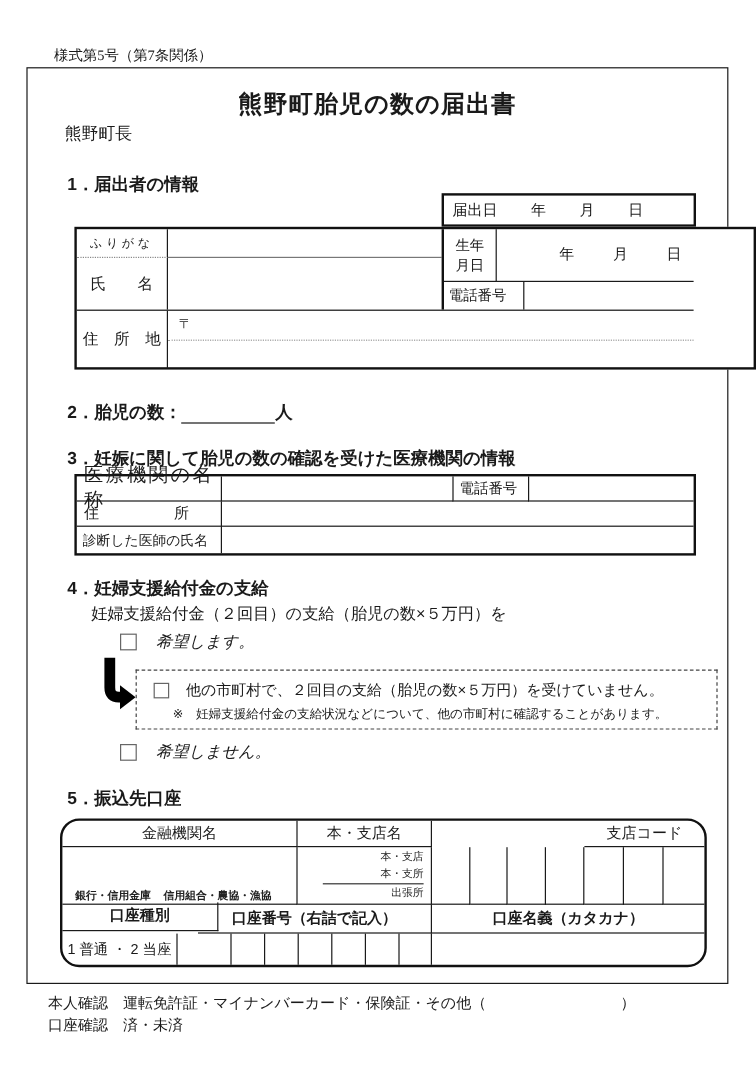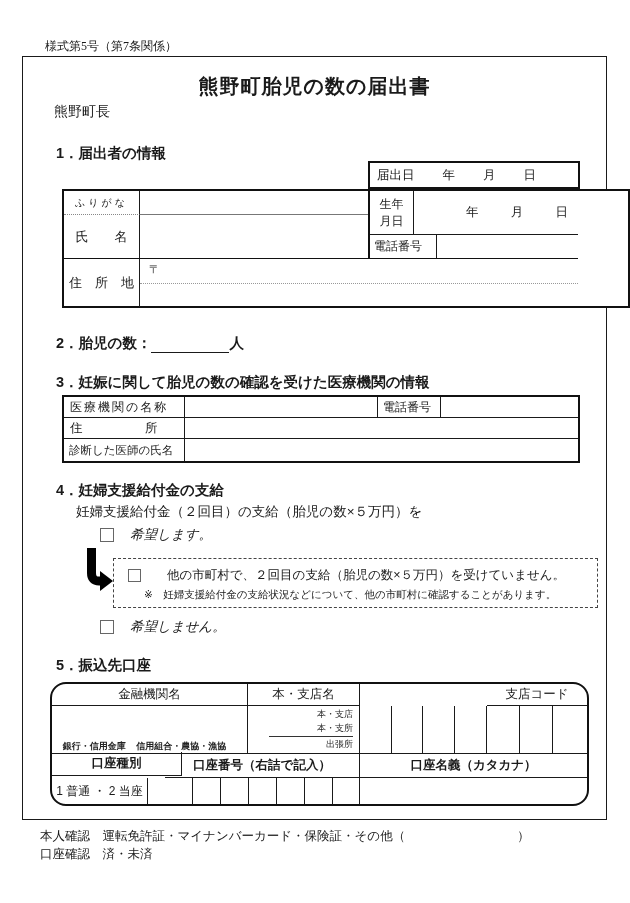--- a/index.html
+++ b/index.html
@@ -87,21 +87,21 @@
   </div>
 
   <div class="abs h" style="left:56px; top:334px;">
     <span>2．胎児の数：</span><span class="blank" style="width:78px;"></span><span>人</span>
   </div>
 
   <div class="abs h" style="left:56px; top:373px;">3．妊娠に関して胎児の数の確認を受けた医療機関の情報</div>
 
   <div class="abs tbl" style="left:62px; top:395px; width:518px; height:68px;">
 
-    <div class="cell br bb" style="left:0; top:0; width:121px; height:21px; padding-left:6px; letter-spacing:2px; font-size:12px;">医療機関の名称</div>
+    <div class="cell br bb" style="left:0; top:0; width:121px; height:21px; padding-left:6px; letter-spacing:2px; font-size:16px;">医療機関の名称</div>
     <div class="cell br bb" style="left:121px; top:0; width:193px; height:21px;"></div>
     <div class="cell br bb" style="left:314px; top:0; width:63px; height:21px; padding-left:5px; font-size:12px;">電話番号</div>
     <div class="cell bb" style="left:377px; top:0; width:137px; height:21px;"></div>
 
     <div class="cell br bb" style="left:0; top:21px; width:121px; height:21px; padding-left:6px; font-size:12.5px;">住　　　　　所</div>
     <div class="cell bb" style="left:121px; top:21px; width:393px; height:21px;"></div>
 
     <div class="cell br" style="left:0; top:42px; width:121px; height:22px; padding-left:5px; font-size:11.5px;">診断した医師の氏名</div>
     <div class="cell" style="left:121px; top:42px; width:393px; height:22px;"></div>
   </div>
@@ -113,21 +113,21 @@
     <span class="cb"></span>
     <span>希望します。</span>
   </div>
 
   <svg class="abs" style="left:86px; top:548px;" width="27" height="44" viewBox="0 0 27 44">
     <path d="M5.5 0 L5.5 25 Q5.5 33 13 33 L15 33" fill="none" stroke="#000" stroke-width="9"></path>
     <polygon points="14,23 14,43 27,33" fill="#000"></polygon>
   </svg>
 
   <div class="abs dashed-box" style="left:113px; top:558px; width:485px; height:50px;">
-    <div style="display:flex; align-items:center; gap:26px; padding:8px 0 0 14px; font-size:12.5px;">
+    <div style="display:flex; align-items:center; gap:14px; padding:8px 0 0 14px; font-size:12.5px;">
       <span class="cb sm"></span>
       <span>他の市町村で、２回目の支給（胎児の数×５万円）を受けていません。</span>
     </div>
     <div style="padding:4px 0 0 30px; font-size:10.5px;">※　妊婦支援給付金の支給状況などについて、他の市町村に確認することがあります。</div>
   </div>
 
   <div class="abs optrow" style="left:100px; top:618px;">
     <span class="cb"></span>
     <span>希望しません。</span>
   </div>

